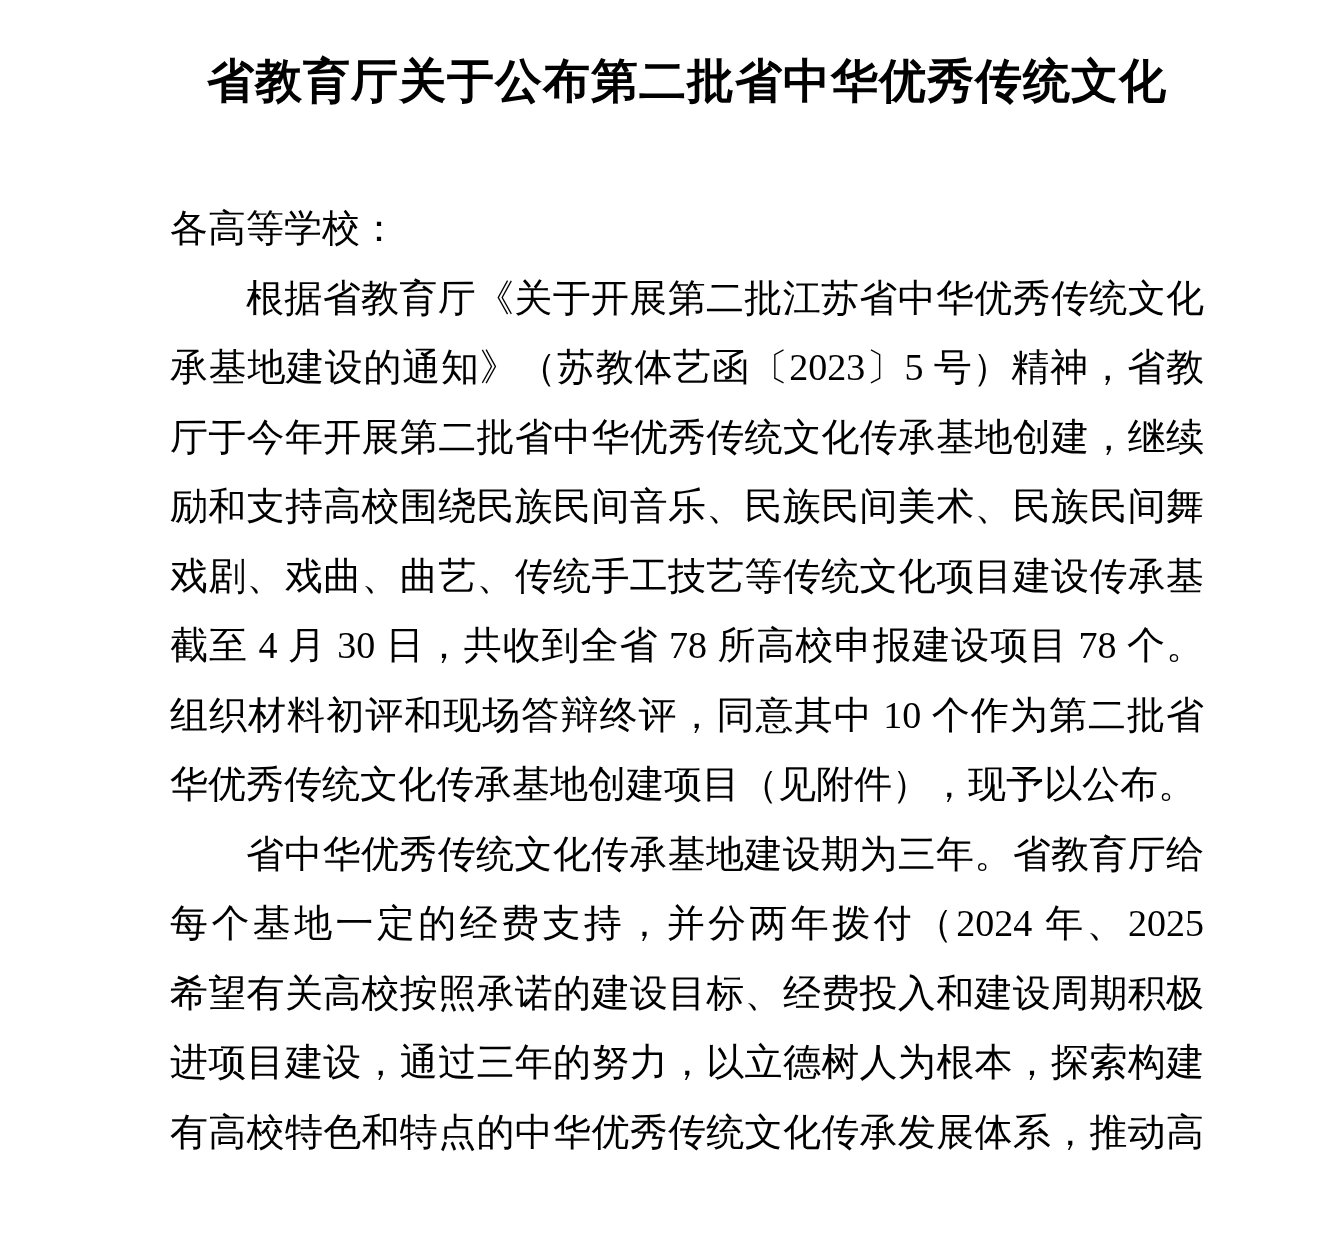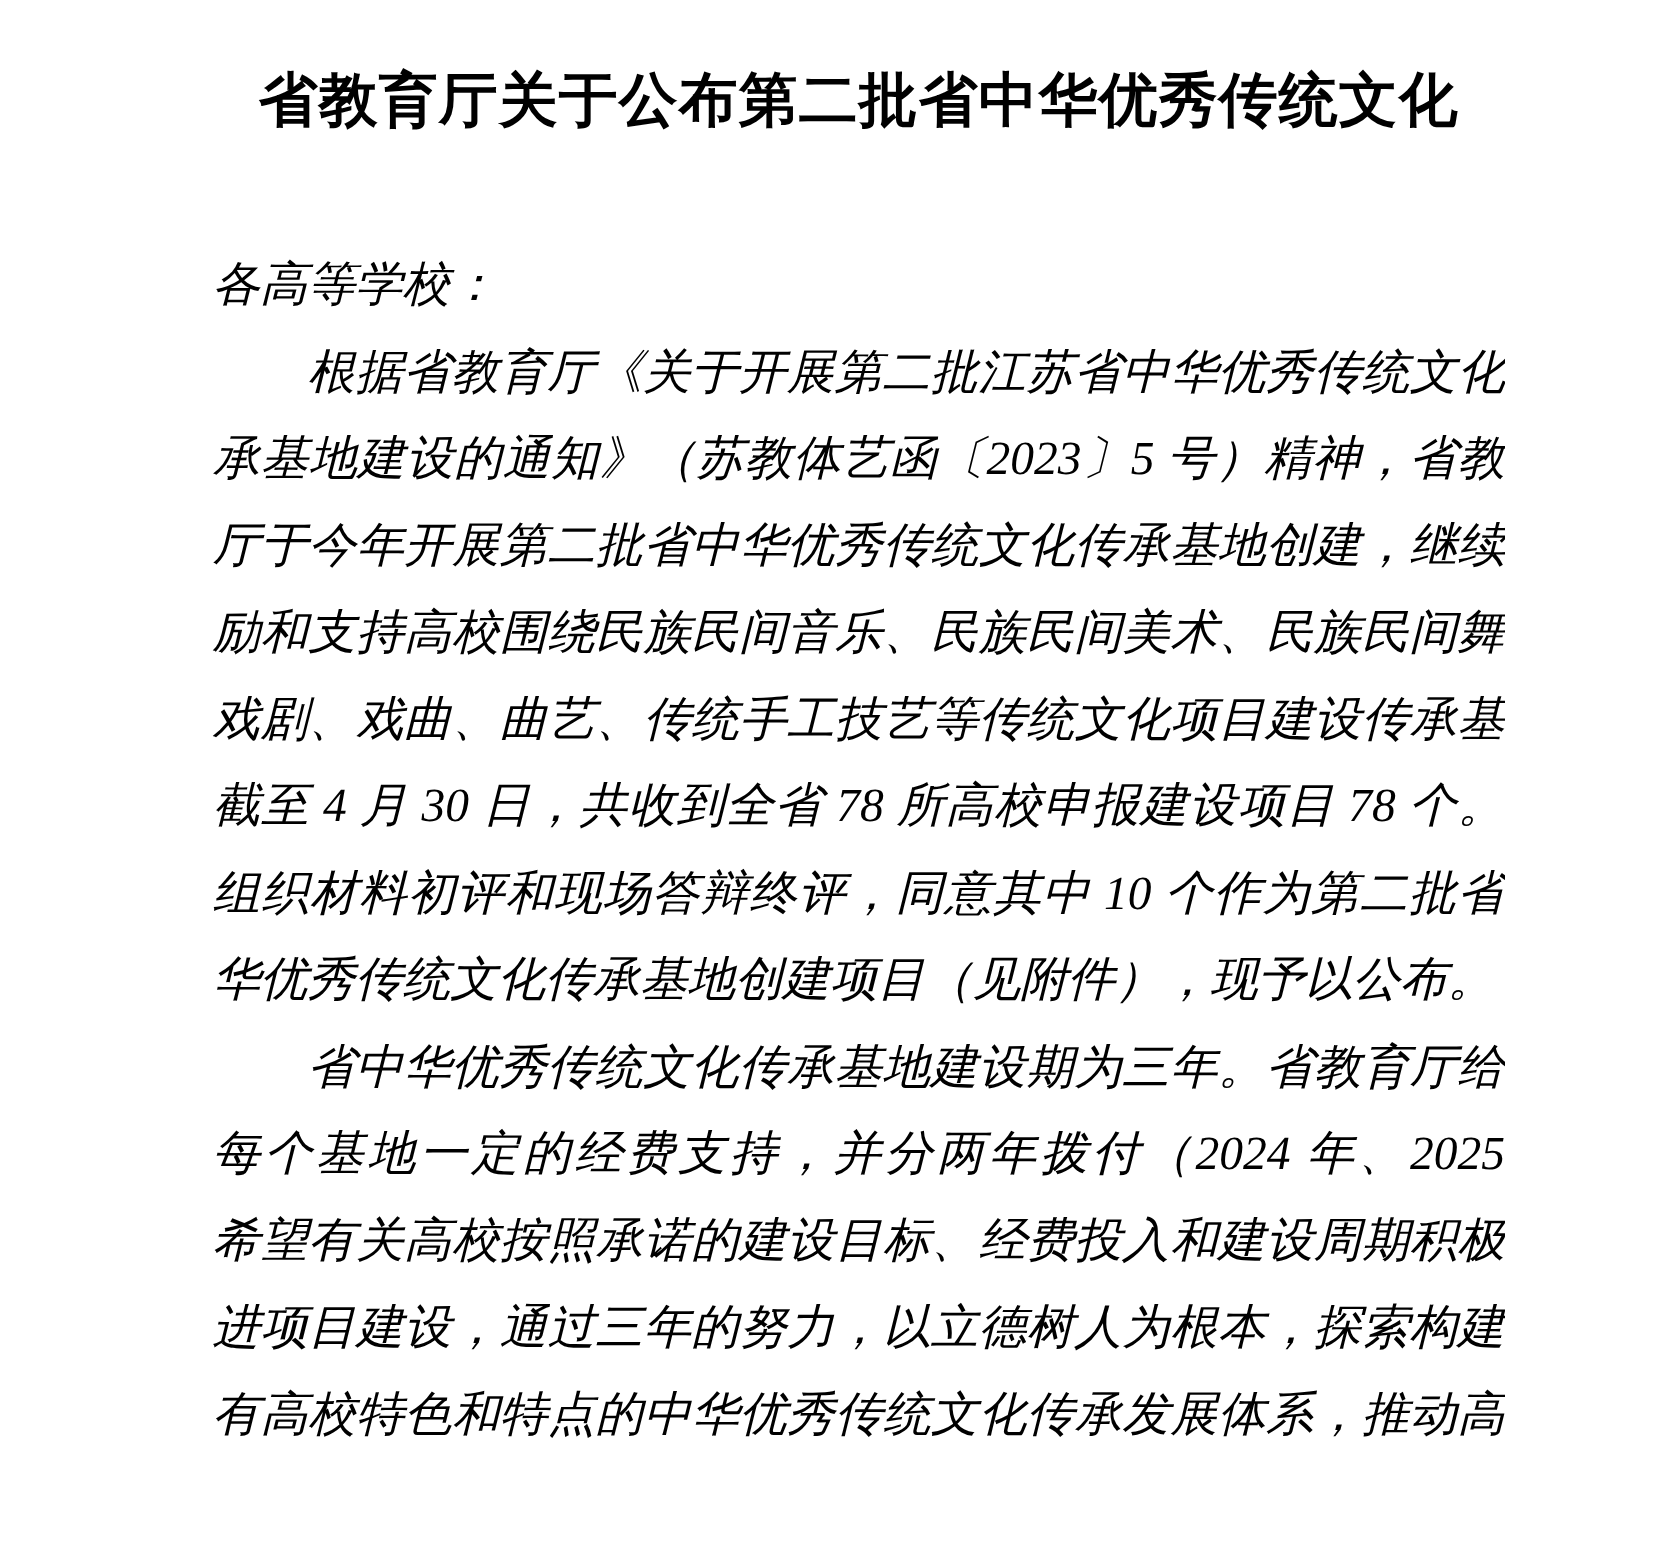--- a/index.html
+++ b/index.html
@@ -31,21 +31,20 @@
     white-space: nowrap;
   }
   .doc-body {
     margin-top: 84px;
     font-size: 38px;
   }
   .line {
     height: 69.5px;
     line-height: 69.5px;
     overflow: hidden;
-    font-style: italic;
   }
   .line.justify {
     text-align: justify;
     text-align-last: justify;
   }
   .line.left {
     text-align: left;
     white-space: nowrap;
   }
   .line.indent {

